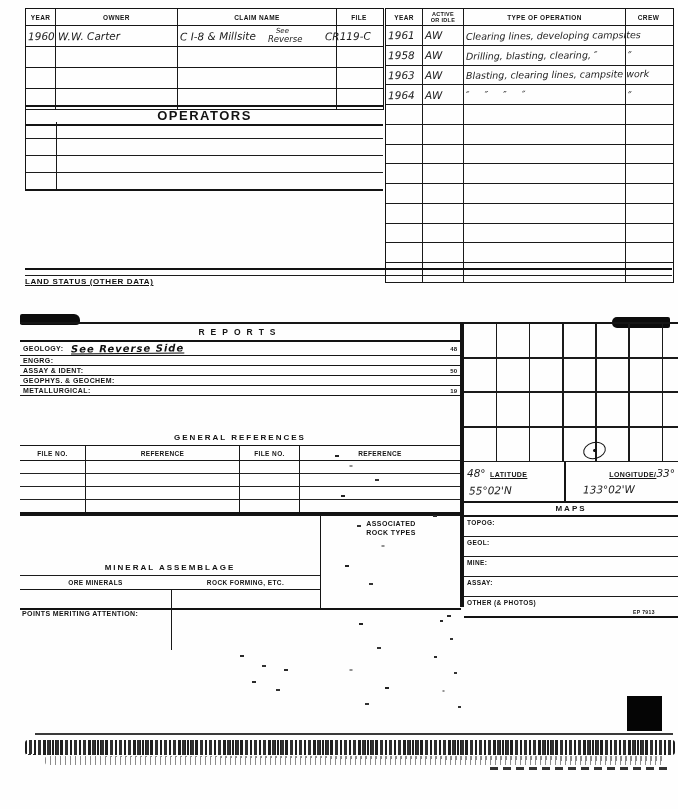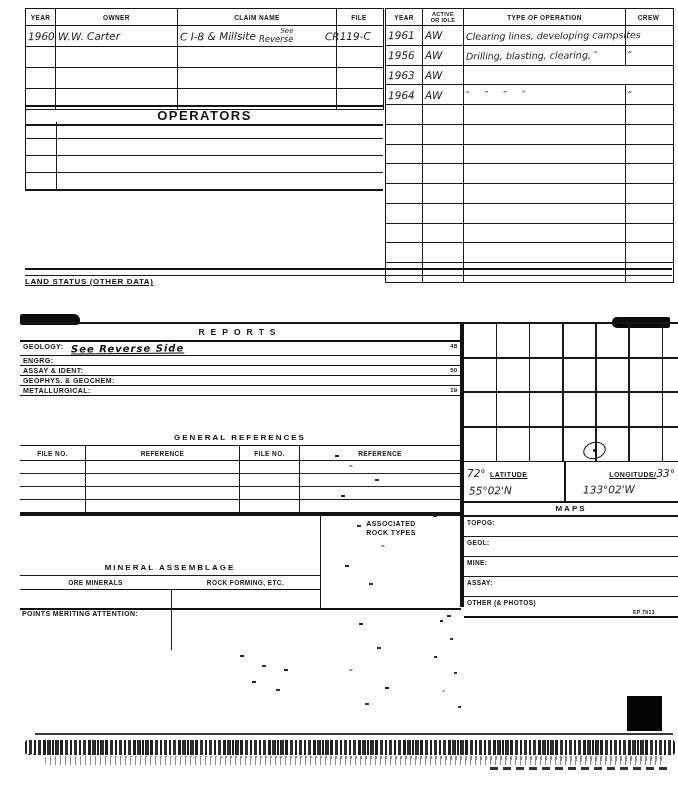--- a/index.html
+++ b/index.html
@@ -19,21 +19,21 @@
   .t-row{display:grid;}
   .claims .t-row{grid-template-columns:30px 122px 159px 44px;}
   .opsT .t-row{grid-template-columns:37px 41px 162px 45px;}
   .cell{border-right:1.2px solid #1a1a1a;padding:1px 2px;display:flex;align-items:center;overflow:visible;}
   .cell:last-child{border-right:none;}
   .cell.ctr{justify-content:center;text-align:center;}
   .rule-b{border-bottom:1.8px solid #161616;}
   .claims,.opsT{border:1.6px solid #141414;border-bottom:none;}
   .op-cell{white-space:pre;}
   
-  .rpt-row{display:flex;align-items:flex-start;border-bottom:1.8px solid #161616;padding:1px 3px;}
+  .rpt-row{display:flex;align-items:center;border-bottom:1.8px solid #161616;padding:1px 3px;}
   .rpt-num{margin-left:auto;font-weight:700;font-size:6px;}
   
   .gr-head{display:grid;grid-template-columns:66px 154px 60px 160px;border-bottom:1.8px solid #161616;}
   .gr-row{display:grid;grid-template-columns:66px 154px 60px 160px;border-bottom:1.4px solid #222;}
   .gr-row>div,.gr-head>div{border-right:1.2px solid #1a1a1a;height:100%;display:flex;align-items:center;justify-content:center;}
   .gr-row>div:last-child,.gr-head>div:last-child{border-right:none;}
   
   .map-row{border-bottom:1.6px solid #1b1b1b;padding:1.5px 3px;display:flex;align-items:flex-start;}
   .map-row:last-child{border-bottom:none;}
   .noise1{background:
@@ -56,21 +56,21 @@
     </div>
     <div class="t-row rule-b" style="height:20px;">
       <div class="cell">
           <span class="hw">1960</span>
         </div>
       <div class="cell">
           <span class="hw">W.W. Carter</span>
         </div>
       <div class="cell" style="overflow:visible;">
         <span class="hw">C I-8 &amp; Millsite</span>
-        <span style="display:inline-flex;flex-direction:column;line-height:1;margin-left:3px;align-items:flex-end;">
+        <span style="display:inline-flex;flex-direction:column;line-height:1;margin-left:12px;">
           <span class="hw-sm" style="font-size:7px;margin-left:8px;">See</span>
           <span class="hw-sm">Reverse</span>
         </span>
       </div>
       <div class="cell" style="overflow:visible;">
           <span class="hw" style="margin-left:-14px;">CR119-C</span>
         </div>
     </div>
     <div>
   <div class="t-row rule-b" style="height:20px;grid-template-columns:30px 122px 159px 44px;display:grid;">
@@ -159,39 +159,42 @@
     <div class="cell" style="overflow:visible;">
             <span class="hw op-cell" style="font-size:9.5px;">Clearing lines, developing campsites</span>
           </div>
     <div class="cell">
             <span class="hw"></span>
           </div>
   </div>
 
   <div class="t-row" style="height:18.75px;grid-template-columns:37px 41px 162px 45px;display:grid;border-bottom:1.7px solid #1a1a1a;">
     <div class="cell">
-            <span class="hw">1956</span>
+            <span class="hw">1958</span>
           </div>
     <div class="cell">
             <span class="hw">AW</span>
           </div>
     <div class="cell" style="overflow:visible;">
             <span class="hw op-cell" style="font-size:9.5px;">Drilling, blasting, clearing, ″</span>
           </div>
     <div class="cell">
             <span class="hw">″</span>
           </div>
   </div>
 
   <div class="t-row" style="height:18.75px;grid-template-columns:37px 41px 162px 45px;display:grid;border-bottom:1.7px solid #1a1a1a;">
     <div class="cell">
             <span class="hw">1963</span>
           </div>
     <div class="cell">
             <span class="hw">AW</span>
+          </div>
+    <div class="cell" style="overflow:visible;">
+            <span class="hw op-cell" style="font-size:9.5px;">Blasting, clearing lines, campsite work</span>
           </div>
     <div class="cell">
             <span class="hw"></span>
           </div>
   </div>
 
   <div class="t-row" style="height:18.75px;grid-template-columns:37px 41px 162px 45px;display:grid;border-bottom:1.7px solid #1a1a1a;">
     <div class="cell">
             <span class="hw">1964</span>
           </div>
@@ -455,21 +458,21 @@
   <div class="abs" style="left:464px;top:324px;width:214px;height:138px;
        background-image:repeating-linear-gradient(to right,transparent 0 31.5px,#1a1a1a 31.5px 33.2px),
                         repeating-linear-gradient(to bottom,transparent 0 32.8px,#1a1a1a 32.8px 34.6px);"></div>
   <div class="abs" style="left:583px;top:442px;width:21px;height:15px;border:1.8px solid #121212;border-radius:50%;transform:rotate(-14deg);display:flex;align-items:center;justify-content:center;">
     <div style="width:3.5px;height:3.5px;background:#121212;border-radius:50%;"></div>
   </div>
 
   <div class="abs" style="left:464px;top:462px;width:214px;height:39px;border-bottom:2.2px solid #141414;display:grid;grid-template-columns:102px 112px;">
     <div style="border-right:2px solid #141414;padding:1px 3px;">
       <div>
-        <span class="hw">72°</span>
+        <span class="hw">48°</span>
         <span class="lbl" style="text-decoration:underline;font-size:7px;">LATITUDE</span>
       </div>
       <div class="hw" style="margin-top:3px;margin-left:2px;">55°02'N</div>
     </div>
     <div style="padding:1px 3px;">
       <div style="text-align:right;">
         <span class="lbl" style="text-decoration:underline;font-size:7px;">LONGITUDE/</span><span class="hw">33°</span>
       </div>
       <div class="hw" style="margin-top:2px;margin-left:14px;">133°02'W</div>
     </div>

